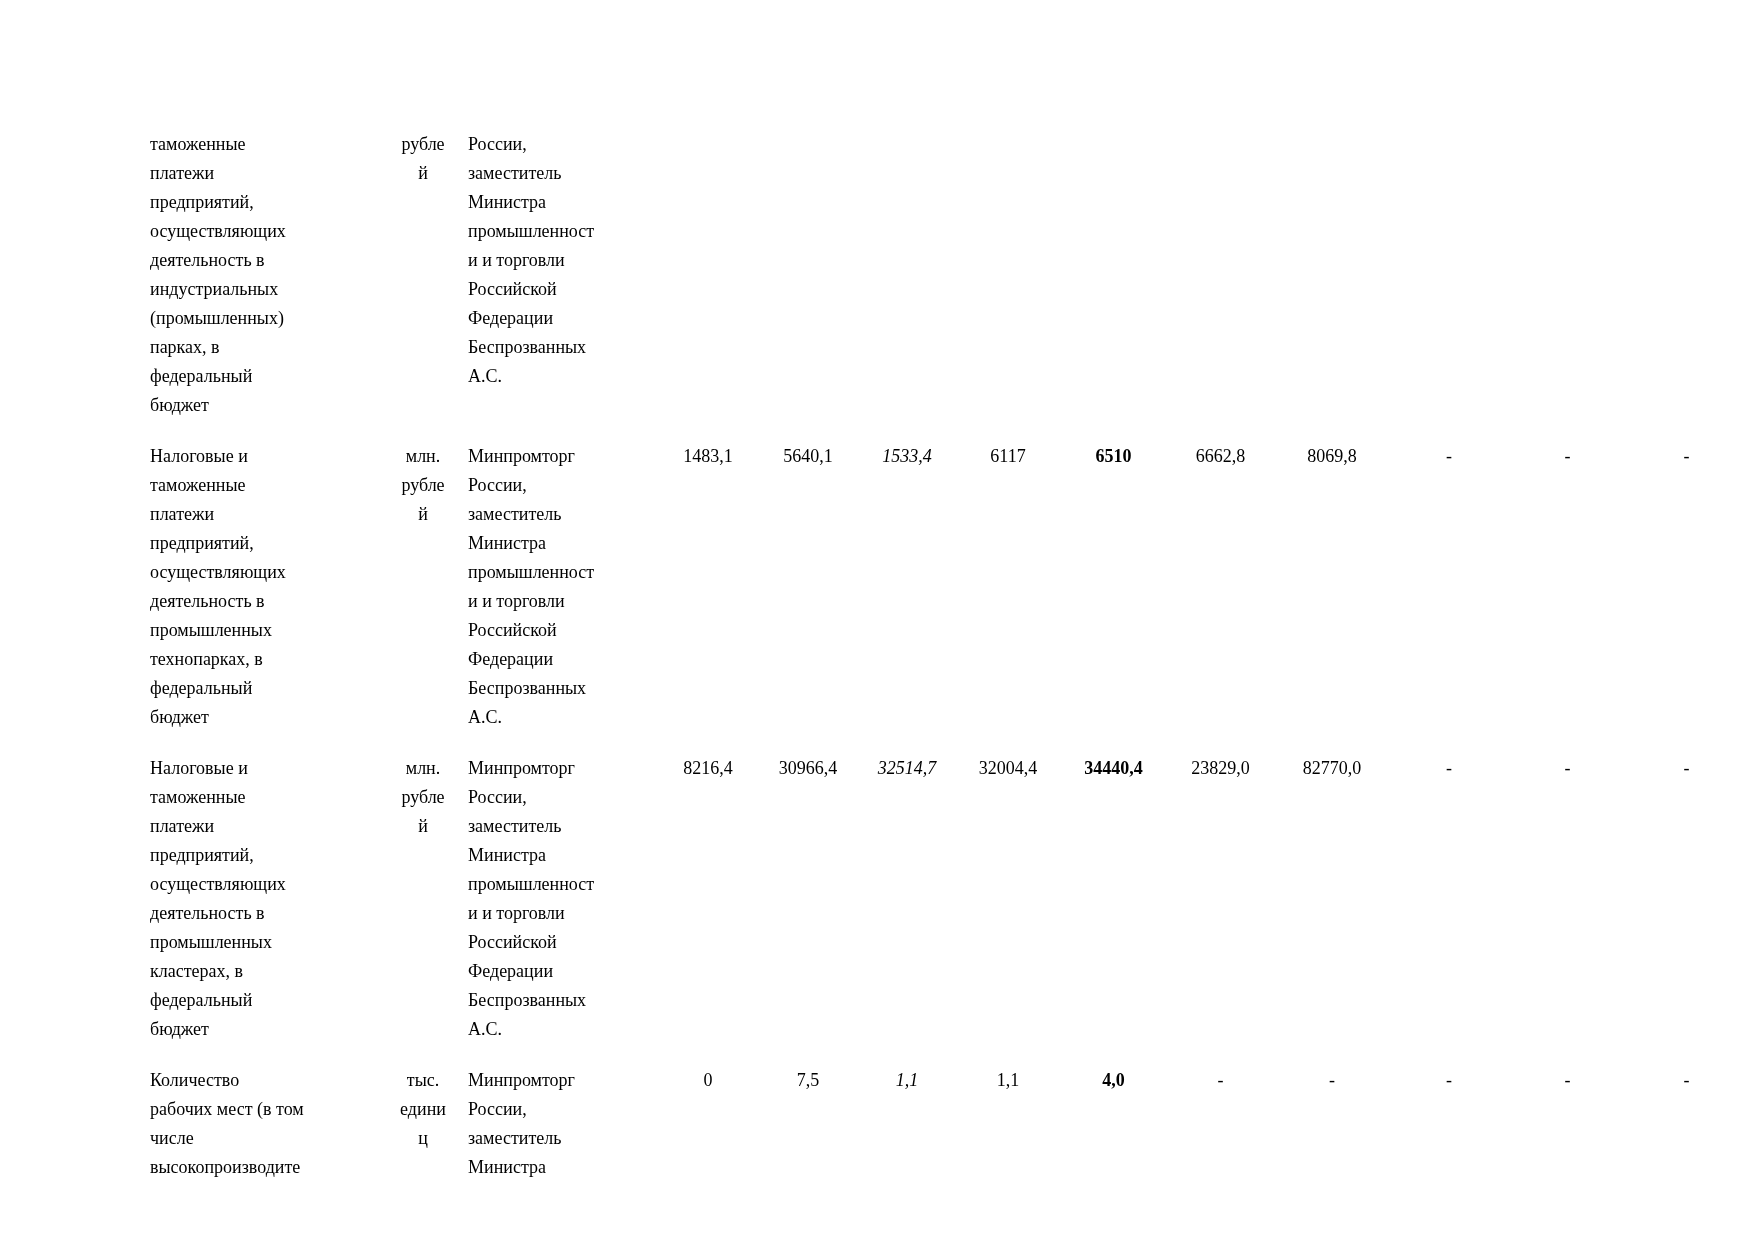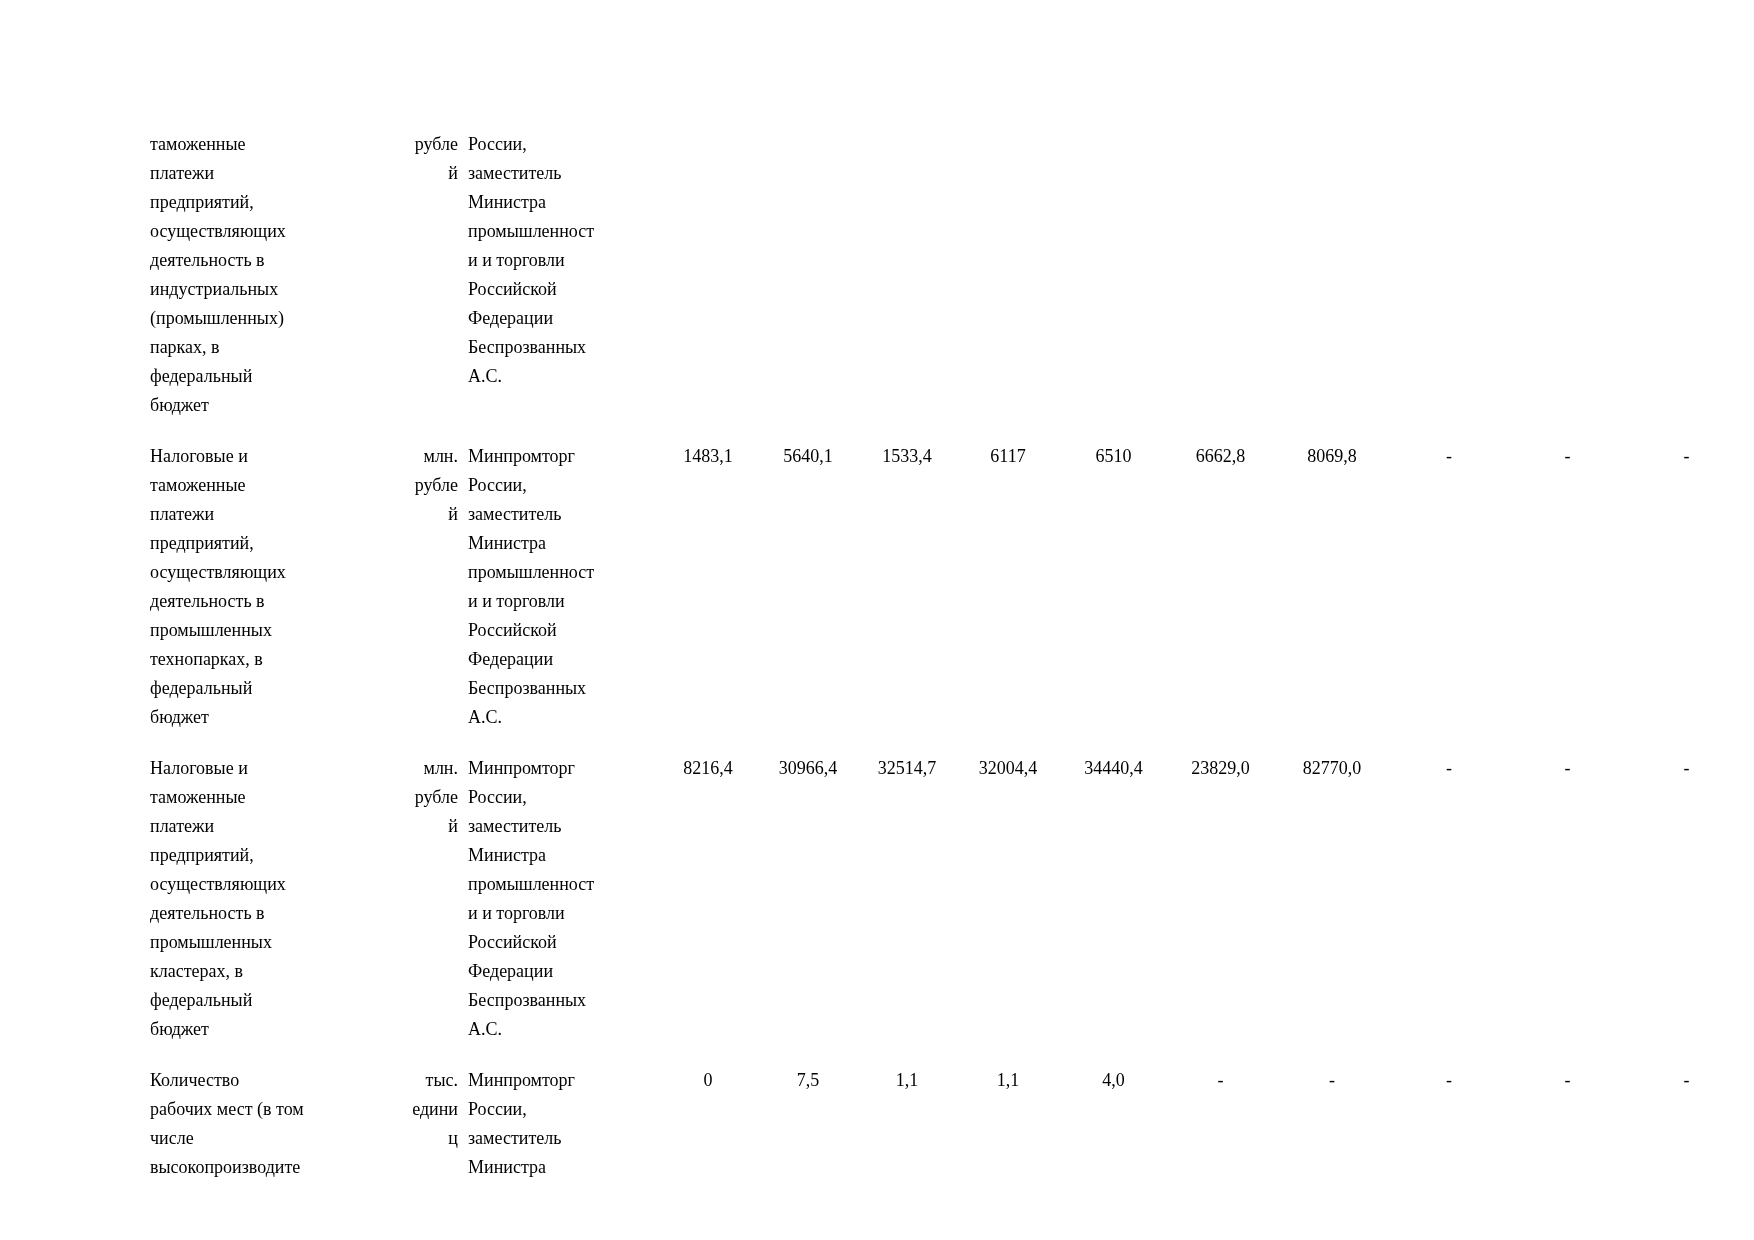--- a/index.html
+++ b/index.html
@@ -2,25 +2,25 @@
 <html><head>
 <meta charset="utf-8">
 <style>
   html, body { margin: 0; padding: 0; background: #ffffff; }
   body { width: 1754px; height: 1240px; position: relative; overflow: hidden;
          font-family: "Liberation Serif", "DejaVu Serif", serif; color: #000; }
   .page { position: absolute; left: 0; top: 0; width: 1754px; height: 1240px; }
   table.doc { position: absolute; left: 150px; top: 130px; border-collapse: collapse; table-layout: fixed; }
   table.doc td { vertical-align: top; padding: 0; font-size: 18px; line-height: 29px; }
   .c-name { width: 230px; padding-left: 0; }
-  .c-unit { width: 70px; text-align: right; padding-left: 8px !important; margin-top: 36px; }
+  .c-unit { width: 70px; text-align: center; padding-left: 8px !important; margin-top: 36px; }
   .c-resp { width: 190px; padding-left: 10px !important; }
   .c-val { text-align: center; }
-  .v0 { width: 100px; } .v1 { width: 100px; } .v2 { width: 98px; } .v3 { width: 104px; }
-  .v4 { width: 107px; } .v5 { width: 107px; } .v6 { width: 116px; } .v7 { width: 118px; }
+  .v0 { width: 100px; } .v1 { width: 100px; } .v2 { width: 98px; font-style: italic; } .v3 { width: 104px; }
+  .v4 { width: 107px; font-weight: bold; } .v5 { width: 107px; } .v6 { width: 116px; } .v7 { width: 118px; }
   .v8 { width: 119px; } .v9 { width: 119px; }
   tr.row td { padding-bottom: 22px; }
   .ml { white-space: pre-line; }
 </style>
 </head>
 <body>
 
 <div class="page">
   <table class="doc">
     <tbody>

